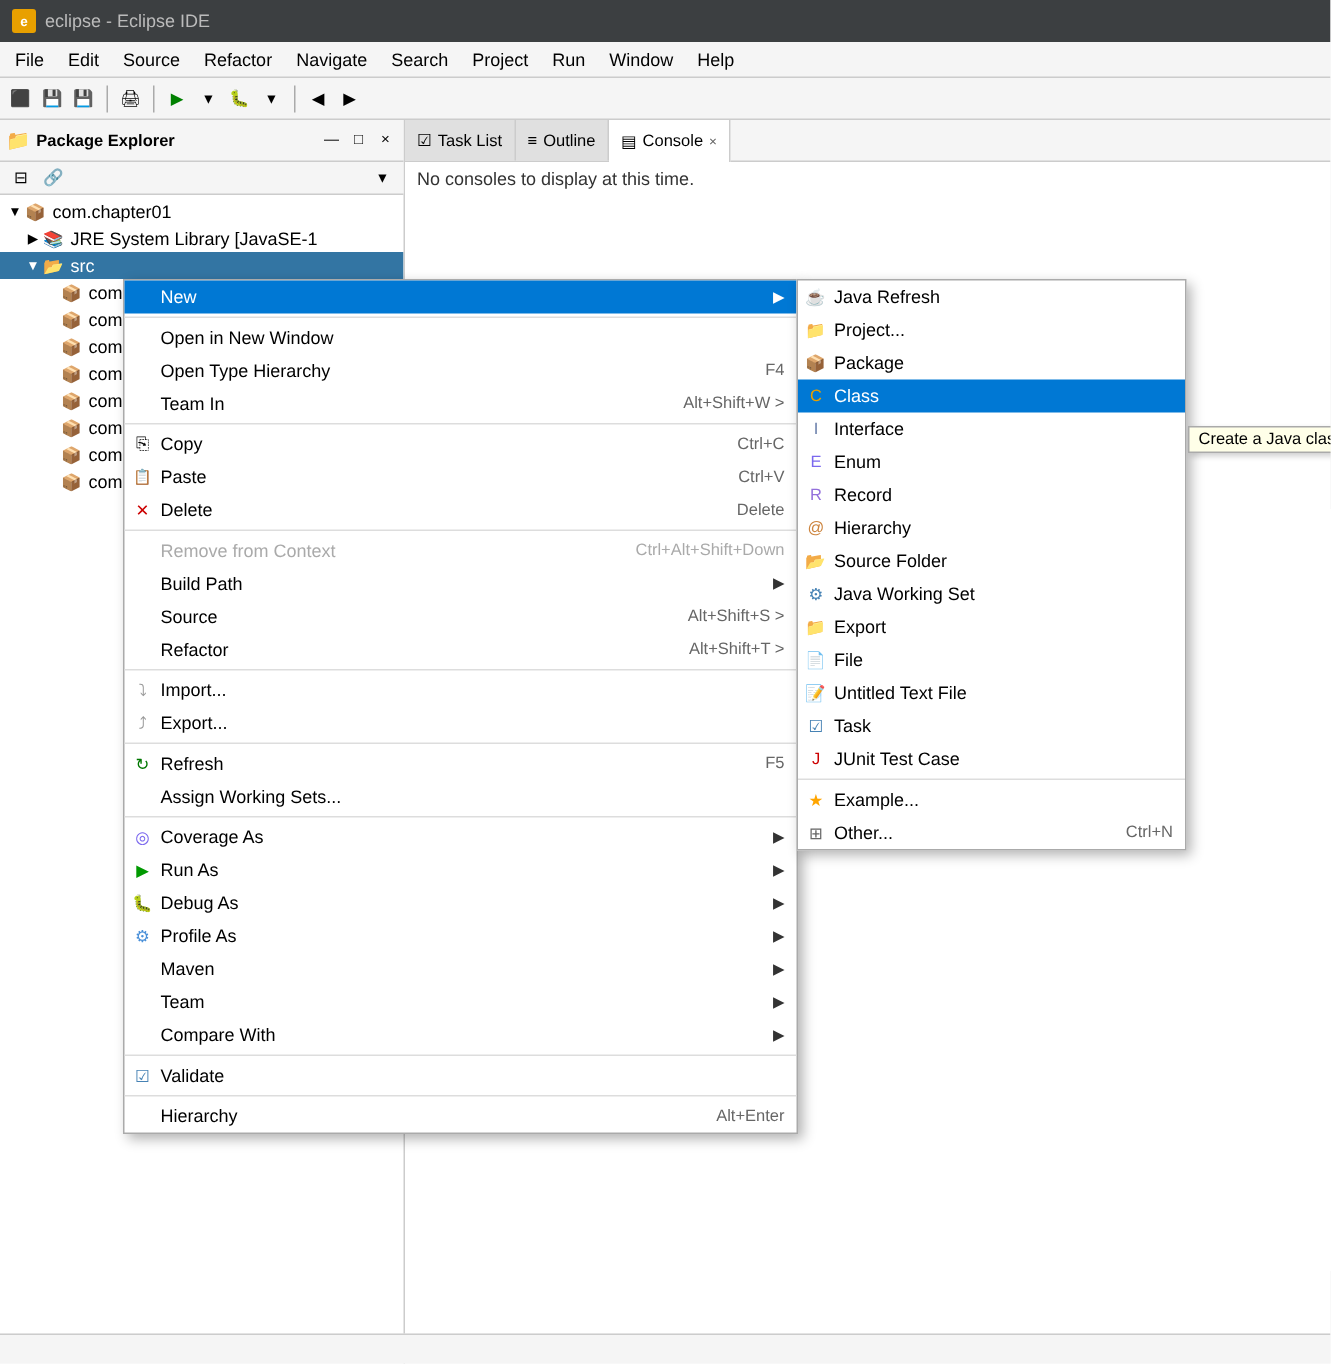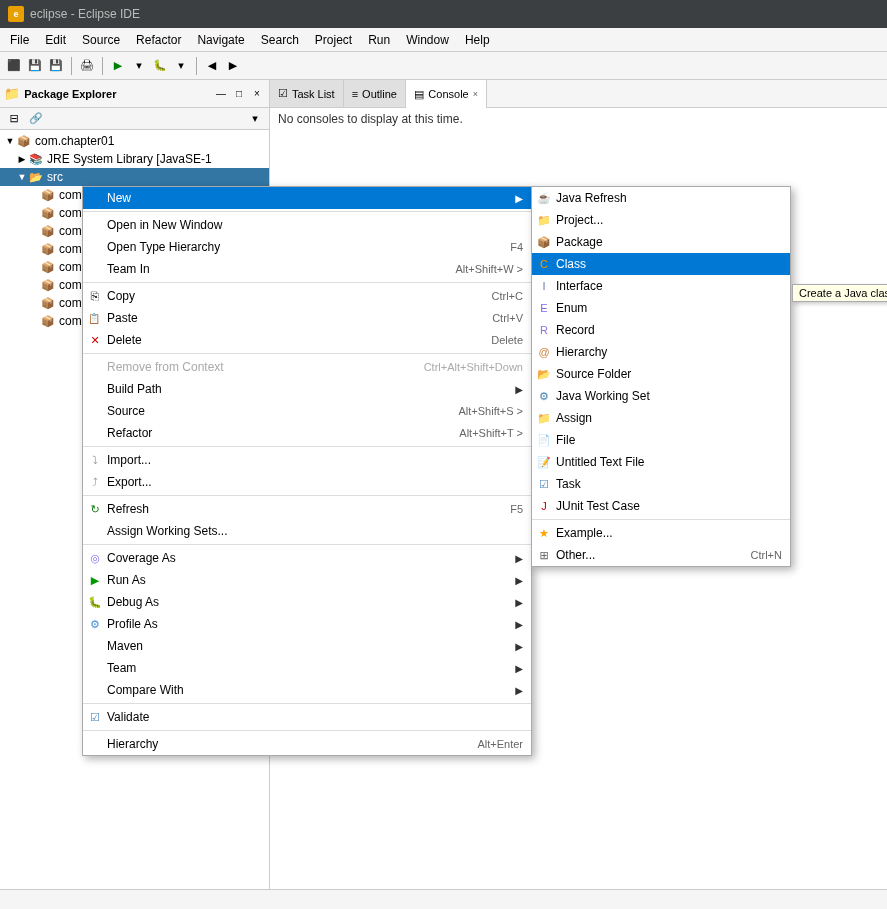--- a/index.html
+++ b/index.html
@@ -641,21 +641,21 @@
     <span>Source Folder</span>
   </div>
 
   <div class="sub-item">
     <span class="sub-icon" style="color:#4682B4;">⚙</span>
     <span>Java Working Set</span>
   </div>
 
   <div class="sub-item">
     <span class="sub-icon" style="color:#FFD700;">📁</span>
-    <span>Assign</span>
+    <span>Export</span>
   </div>
 
   <div class="sub-item">
     <span class="sub-icon" style="color:#ccc;">📄</span>
     <span>File</span>
   </div>
 
   <div class="sub-item">
     <span class="sub-icon" style="color:#aaa;">📝</span>
     <span>Untitled Text File</span>

